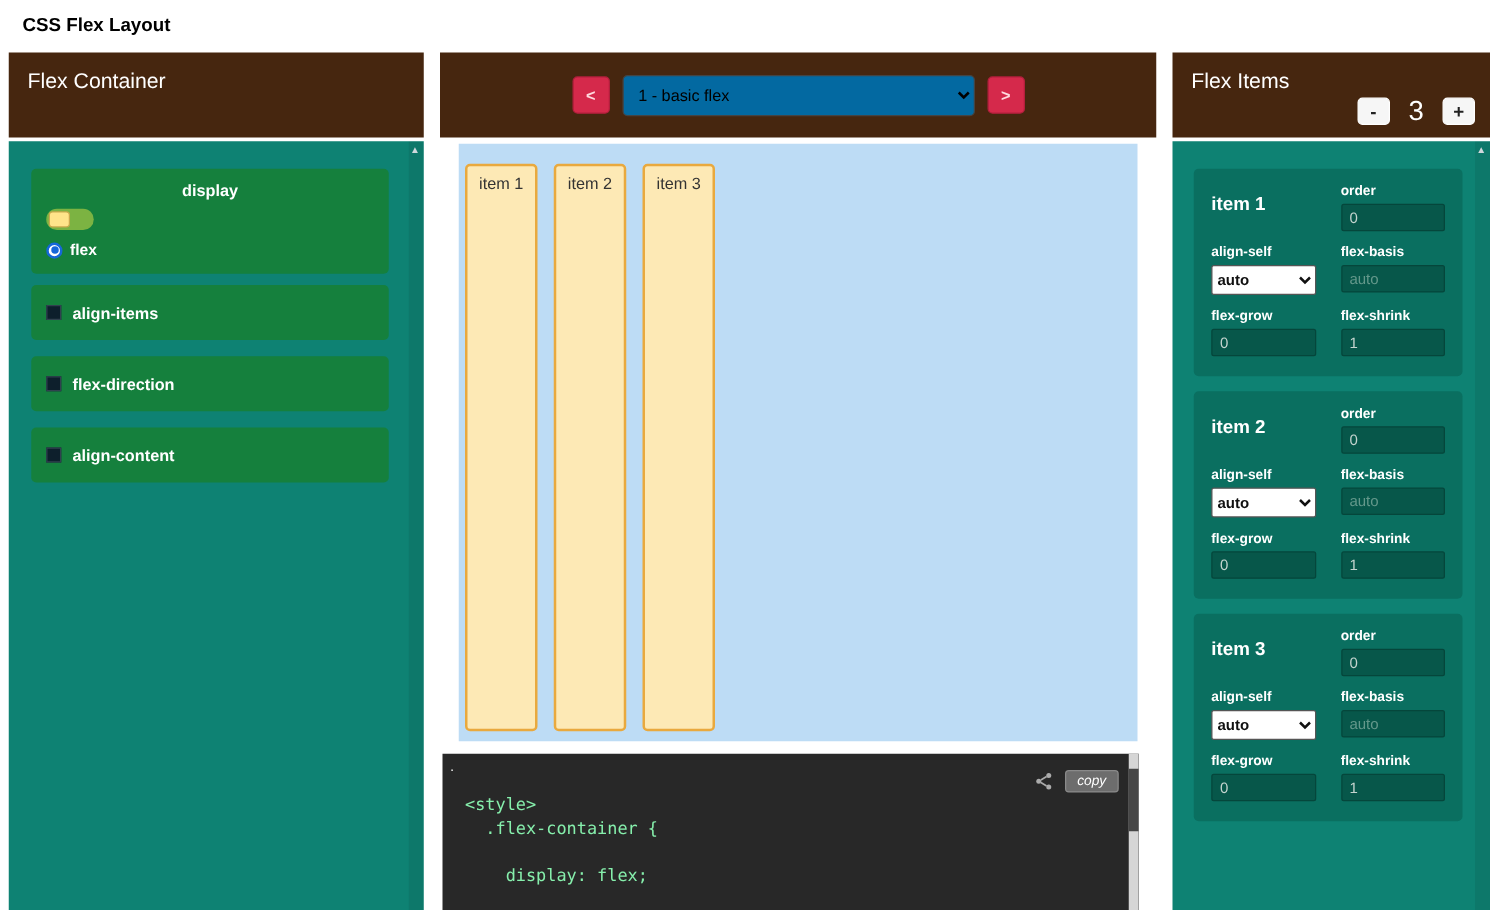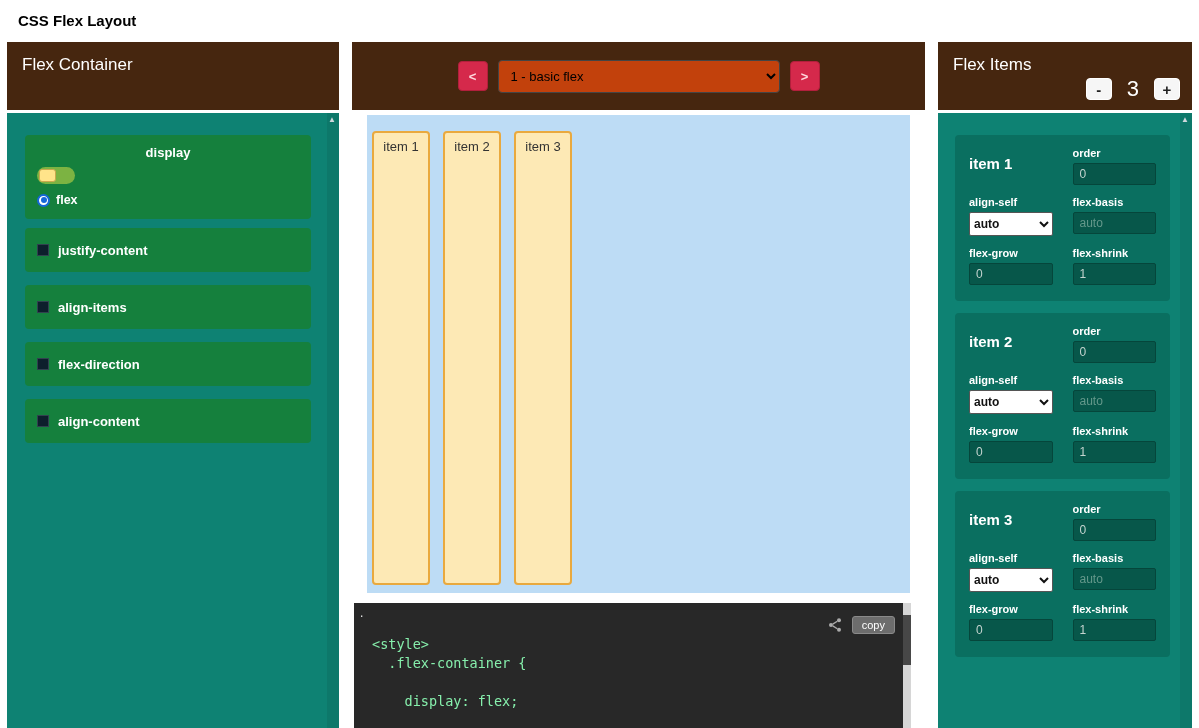--- a/index.html
+++ b/index.html
@@ -40,33 +40,33 @@
              background:rgba(0,0,0,0.07); }
   .scroll-arrow { position:absolute; top:2px; left:1px; font-size:8px; color:#cfd8dc; }
 
   
   .middle .panel-header { display:flex; align-items:center; justify-content:center; gap:10px;
                           margin-bottom:0; }
   .nav-btn { width:30px; height:30px; background:#d5294b; color:#ffd9de; border:1px solid #b21f3c;
              border-radius:4px; font-size:13px; font-weight:bold; cursor:pointer;
              font-family:"Liberation Sans",sans-serif; }
   .example-select { width:282px; height:33px; border:1px solid #444; border-radius:4px;
-                    background:#c2410c; font-size:13px; padding:0 8px; color:#000;
+                    background:#0369a1; font-size:13px; padding:0 8px; color:#000;
                     font-family:"Liberation Sans",sans-serif; }
   .preview { margin:5px 15px 0; height:478px; background:#bddcf5; display:flex;
              align-items:stretch; gap:13px; padding:16px 8px 8px 5px; }
   .flex-item { width:58px; flex:none; background:#fde9b5; border:2px solid #e9a93e;
                border-radius:4px; color:#333; font-size:13px; text-align:center; padding-top:6px; }
   .code-panel { margin:10px 14px 0 2px; flex:1; background:#282828; position:relative;
                 overflow:hidden; }
   .code-dot { position:absolute; top:3px; left:6px; color:#eee; font-size:12px; }
   .code-toolbar { position:absolute; top:13px; right:16px; display:flex; align-items:center; gap:9px; }
   .copy-btn { background:#6d6d6d; color:#fff; border:1px solid #8a8a8a; border-radius:3px;
               font-size:11px; padding:2px 9px; cursor:pointer;
-              font-family:"Liberation Sans",sans-serif; }
+              font-family:"Liberation Sans",sans-serif;font-style:italic; }
   .code { font-family:"DejaVu Sans Mono", monospace; font-size:13.5px; line-height:19px;
           color:#86efac; white-space:pre; padding:32px 0 0 18px; }
   .code-scroll { position:absolute; top:0; right:0; bottom:0; width:8px; background:#d6d6d6; }
   .code-scroll-thumb { position:absolute; top:12px; left:0; width:8px; height:50px; background:#474747; }
 
   
   .items-header .count-controls { position:absolute; right:12px; bottom:8px; display:flex;
                                   align-items:center; gap:15px; }
   .count-btn { width:26px; height:22px; background:#f6f6f6; color:#222; border:1px solid #fff;
                border-radius:4px; font-size:15px; font-weight:bold; line-height:1; cursor:pointer;
@@ -104,24 +104,20 @@
           <span class="knob"></span>
         </div>
         <label class="radio-row">
           <span class="radio"></span>
           <span>flex</span>
         </label>
       </div>
 
       <div class="card prop-card">
         <span class="checkbox"></span>
-        <span class="prop-label">justify-content</span>
-      </div>
-      <div class="card prop-card">
-        <span class="checkbox"></span>
         <span class="prop-label">align-items</span>
       </div>
       <div class="card prop-card">
         <span class="checkbox"></span>
         <span class="prop-label">flex-direction</span>
       </div>
       <div class="card prop-card">
         <span class="checkbox"></span>
         <span class="prop-label">align-content</span>
       </div>

